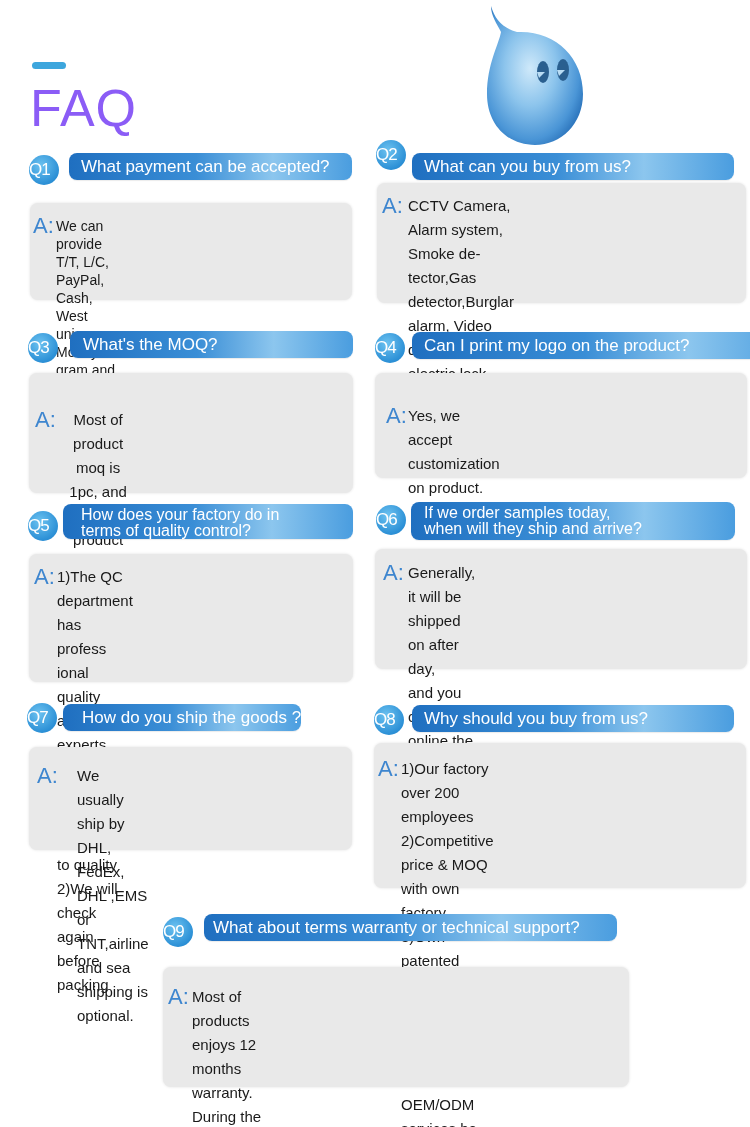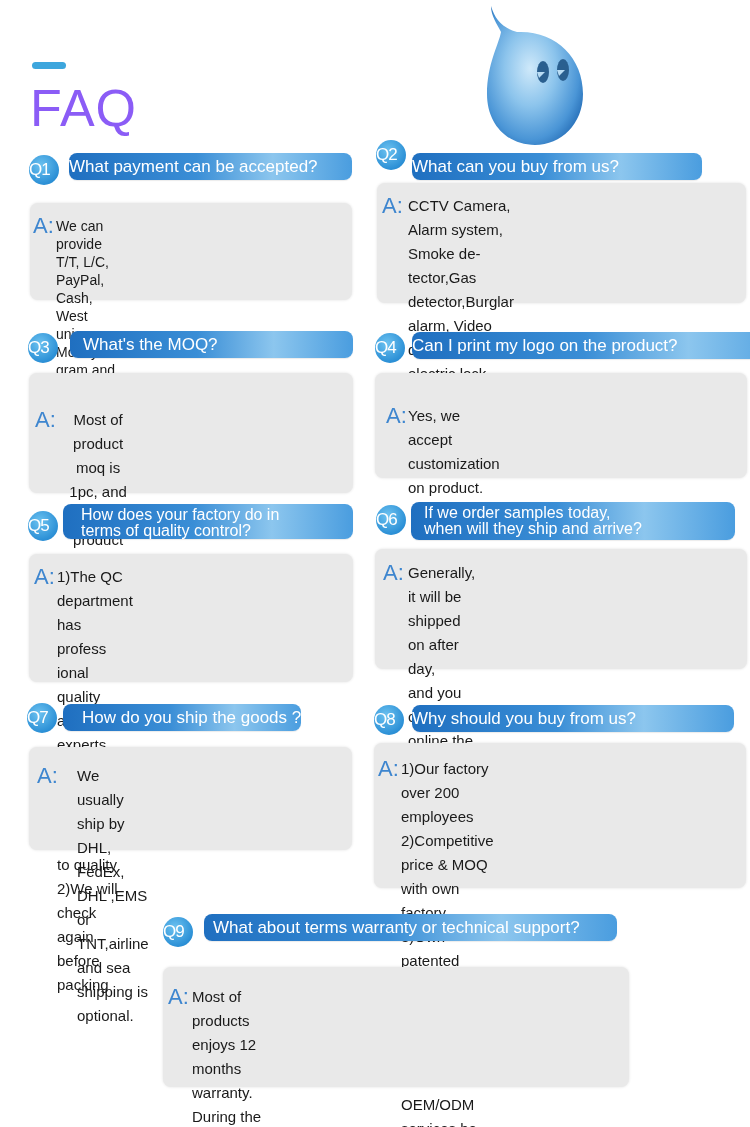--- a/index.html
+++ b/index.html
@@ -13,21 +13,21 @@
 
   .qa { position: absolute; }
   .q-badge {
     position: absolute; width: 30px; height: 30px; border-radius: 50%;
     background: radial-gradient(circle at 40% 35%, #6cc2f0, #2c90d6 70%, #1f7fc4);
     color: #fff; font-size: 17px; line-height: 30px; letter-spacing: -1px;
   }
   .q-bar {
     position: absolute; height: 27px; border-radius: 8px;
     background: linear-gradient(90deg, #1f6fc0 0%, #3a8ed6 45%, #8cc6ee 72%, #4a9ddf 100%);
-    color: #fff; font-size: 17px; line-height: 27px; padding-left: 0; white-space: nowrap;
+    color: #fff; font-size: 17px; line-height: 27px; padding-left: 12px; white-space: nowrap;
     box-shadow: 0 1px 1px rgba(0,0,0,0.08);
   }
   .q-bar.two-line { font-size: 16px; line-height: 16px; padding-top: 3px; }
   .a-box {
     position: absolute; background: #e9e9e9; border-radius: 8px;
     box-shadow: 0 0 3px rgba(0,0,0,0.12);
   }
   .a-mark { position: absolute; color: #3e86cf; font-size: 22px; line-height: 24px; }
   .a-text { position: absolute; font-size: 15px; line-height: 24px; color: #1a1a1a; white-space: pre-line; }
   .a-text.small { font-size: 14px; line-height: 18px; }
@@ -59,21 +59,21 @@
   <div class="q-bar" style="left:69px;top:153px;width:283px;">What payment can be accepted?</div>
   <div class="a-box" style="left:30px;top:203px;width:322px;height:97px;"></div>
   <div class="a-mark" style="left:33px;top:214px;">A:</div>
   <div class="a-text small" style="left:56px;top:217px;">We can provide T/T, L/C, PayPal, Cash,
 West union, Money gram and Ali trade
 insurance terms of payment method.</div>
 </div>
 
 <div class="qa">
   <div class="q-badge" style="left:376px;top:140px;">Q2</div>
-  <div class="q-bar" style="left:412px;top:153px;width:290px;">What can you buy from us?</div>
+  <div class="q-bar" style="left:412px;top:153px;width:322px;">What can you buy from us?</div>
   <div class="a-box" style="left:377px;top:183px;width:369px;height:120px;"></div>
   <div class="a-mark" style="left:382px;top:194px;">A:</div>
   <div class="a-text" style="left:408px;top:194px;">CCTV Camera, Alarm system, Smoke de-
 tector,Gas detector,Burglar alarm, Video
 doorbell, Smart electric lock, Gate way,
 and Smart IOT etc.</div>
 </div>
 
 <div class="qa">
   <div class="q-badge" style="left:28px;top:333px;">Q3</div>

